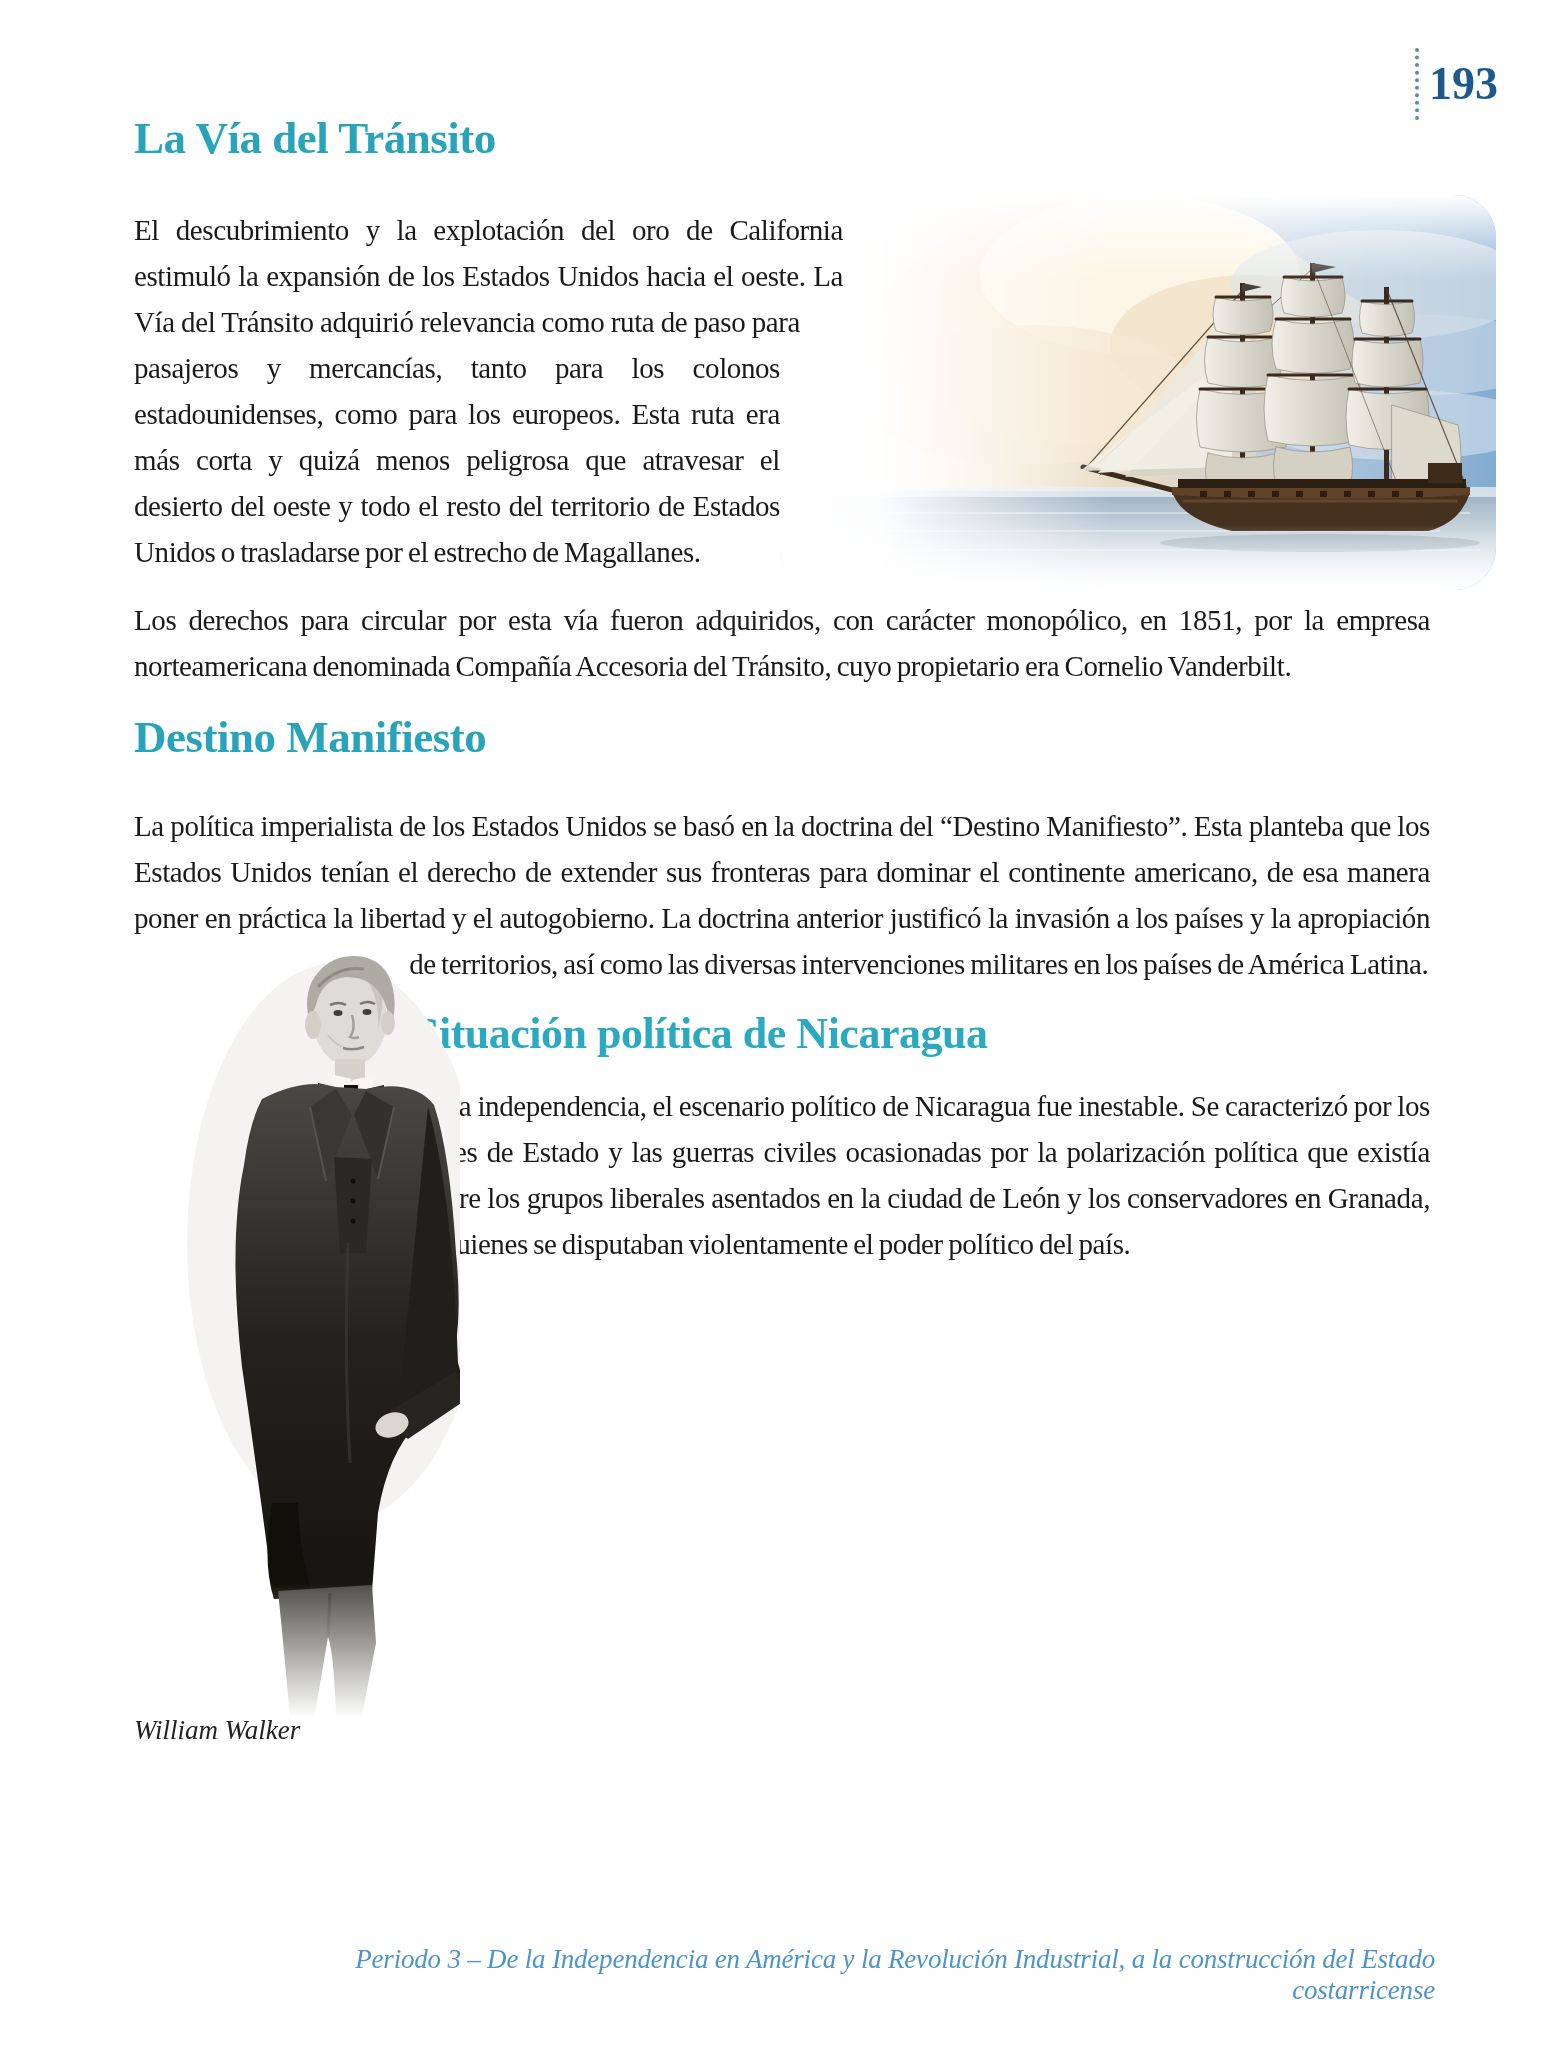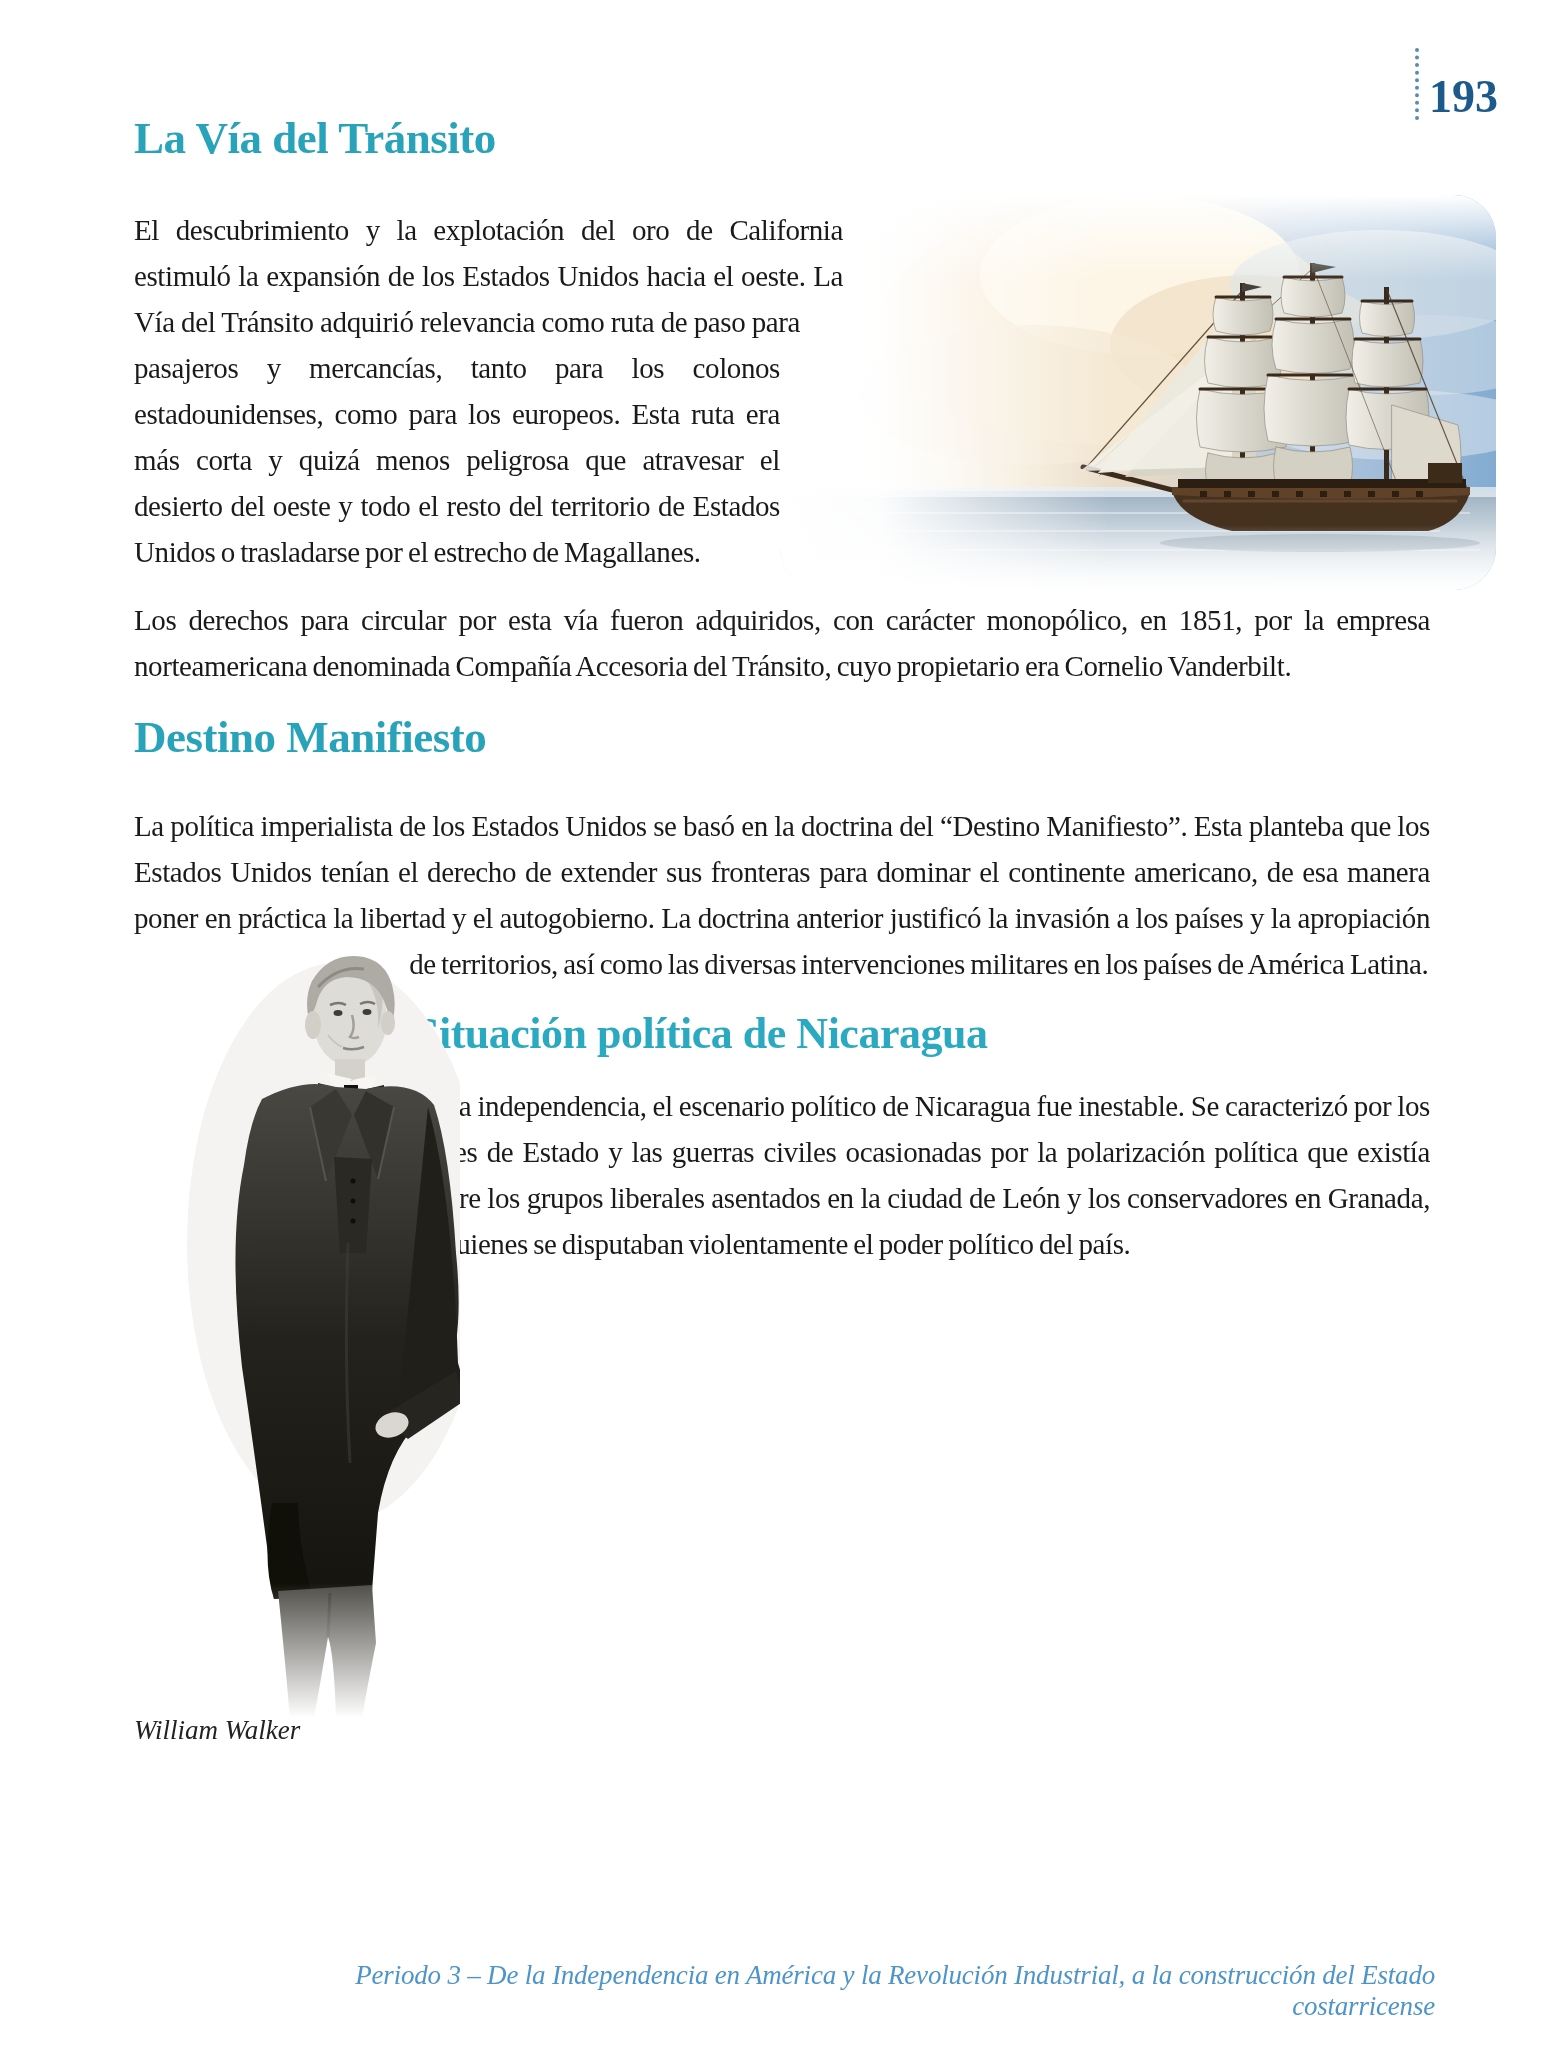--- a/index.html
+++ b/index.html
@@ -16,21 +16,21 @@
   h1.sec2{ margin:14px 0 40px 0; }
   h2.sub{
     font-size:44px; line-height:50px; font-weight:bold; color:#2aa9c0;
     margin:8px 0 24px 0; letter-spacing:-0.5px;
   }
   p.body{
     font-size:29px; line-height:46px; margin:0 0 22px 0;
     text-align:justify; letter-spacing:-0.4px; word-spacing:-1.5px;
   }
   
-  .pagenum-wrap{ position:absolute; top:48px; left:1415px; display:flex; align-items:flex-end; }
+  .pagenum-wrap{ position:absolute; top:48px; left:1415px; display:flex; align-items:center; }
   .dotted-rule{ width:0; height:72px; border-left:4px dotted #5b8bb0; margin-right:10px; }
   .pagenum{ font-size:46px; font-weight:bold; color:#1d5a8c; line-height:46px; }
   
   .ship-float{
     float:right; width:716px; height:395px;
     margin:83px -66px 15px 18px;
     shape-outside: polygon(63px 0px, 716px 0px, 716px 395px, 0px 395px, 0px 165px, 40px 135px, 63px 118px) border-box;
   }
   .ship-float svg{ display:block; }
   
@@ -41,21 +41,21 @@
       296px 662px, 276px 709px, 276px 770px, 256px 800px, 256px 1010px, 0px 1010px) border-box;
   }
   .walker-float svg{ position:absolute; top:140px; left:-22px; }
   .walker-caption{
     position:absolute; top:912px; left:0; width:270px; text-align:left;
     font-style:italic; font-size:27px; color:#222;
   }
   
   .footer{
     position:absolute; top:1944px; right:129px; width:1200px; text-align:right;
-    font-style:italic; font-size:27px; color:#4d94c9; letter-spacing:-0.2px;margin-top:16px;
+    font-style:italic; font-size:27px; color:#4d94c9; letter-spacing:-0.2px;
   }
 </style>
 </head>
 <body>
 
 <div class="page">
 
   <div class="pagenum-wrap">
     <span class="dotted-rule"></span>
     <span class="pagenum">193</span>

